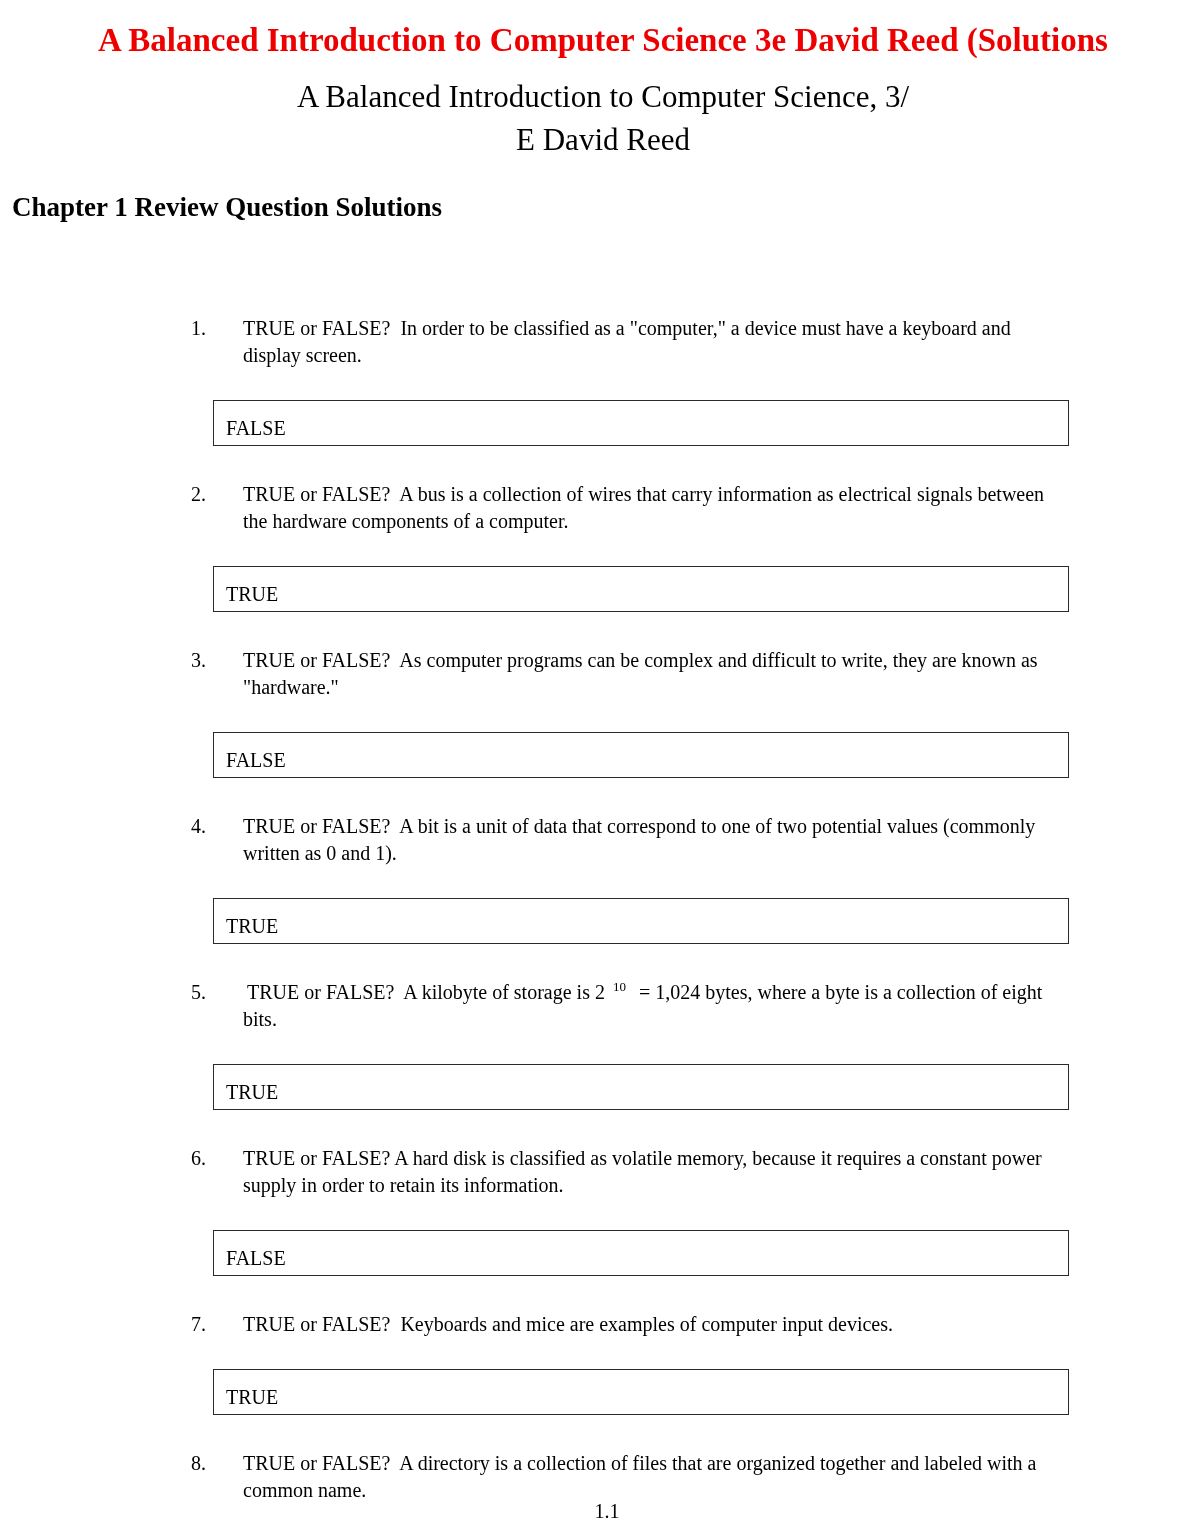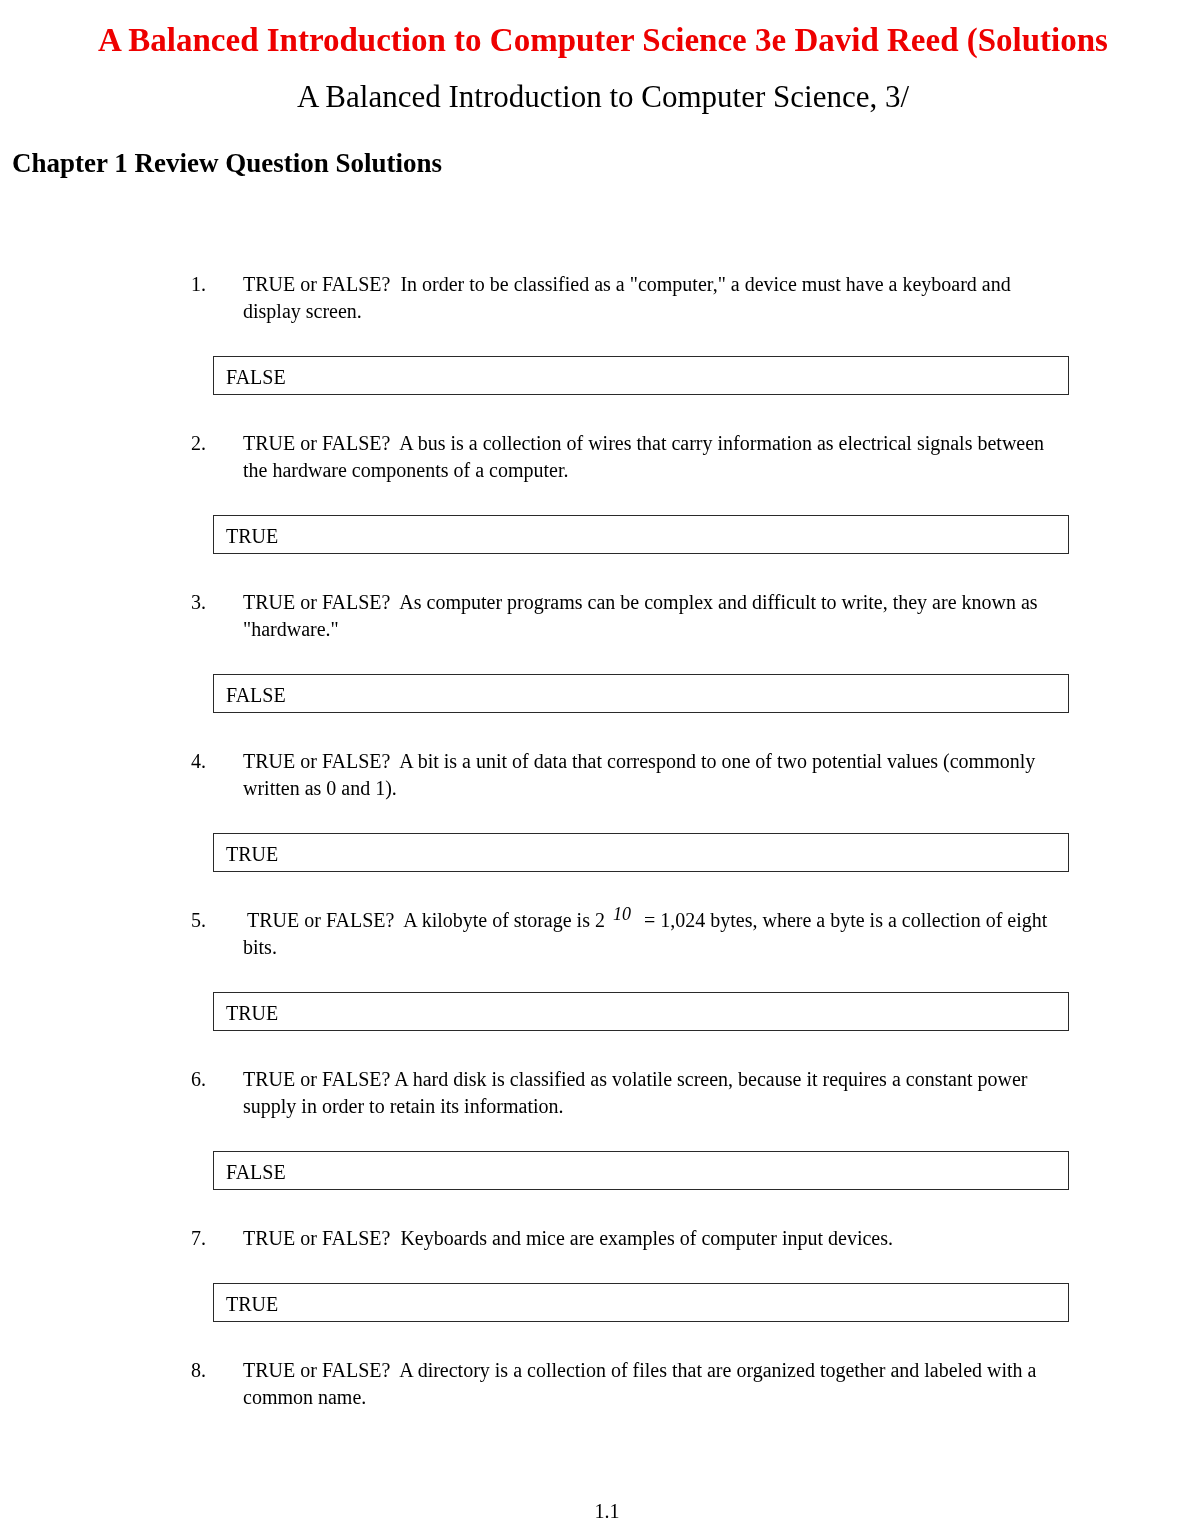--- a/index.html
+++ b/index.html
@@ -52,30 +52,29 @@
   }
   .qnum {
     width: 44px;
     flex: 0 0 44px;
   }
   .qtext {
     width: 838px;
     white-space: pre-wrap;
   }
   .qtext sup {
-    font-size: 18px;
+    font-size: 13px;
     line-height: 0;
     vertical-align: super;
-    font-style: italic;
   }
   .answer-box {
     margin-left: 30px;
     width: 856px;
     border: 1.5px solid #2a2a2a;
-    padding: 7px 8px 4px 8px;
+    padding: 14px 8px 4px 8px;
     font-size: 20px;
     line-height: 26px;
     margin-bottom: 31px;
     background: #ffffff;
   }
   .footer {
     position: absolute;
     top: 1488px;
     left: 0;
     width: 1190px;
@@ -87,20 +86,21 @@
 <body>
 
 <div class="page">
 
   <div class="red-title" style="color: rgb(238, 0, 0);">
     <div>A Balanced Introduction to Computer Science 3e David Reed (Solutions</div>
   </div>
 
   <div class="main-title">
     <div>A Balanced Introduction to Computer Science, 3/</div>
+    <div>E David Reed</div>
   </div>
 
   <div class="chapter-heading">Chapter 1 Review Question Solutions</div>
 
   <div class="questions">
 
     <div class="question">
       <span class="qnum">1.</span>
       <span class="qtext">TRUE or FALSE?  In order to be classified as a "computer," a device must have a keyboard and display screen.</span>
     </div>
@@ -135,21 +135,21 @@
     <div class="question">
       <span class="qnum">5.</span>
       <span class="qtext"><span>TRUE or FALSE?  A kilobyte of storage is 2</span><sup>10</sup><span> = 1,024 bytes, where a byte is a collection of eight bits.</span></span>
     </div>
     <div class="answer-box">
       <span>TRUE</span>
     </div>
 
     <div class="question">
       <span class="qnum">6.</span>
-      <span class="qtext">TRUE or FALSE? A hard disk is classified as volatile screen, because it requires a constant power supply in order to retain its information.</span>
+      <span class="qtext">TRUE or FALSE? A hard disk is classified as volatile memory, because it requires a constant power supply in order to retain its information.</span>
     </div>
     <div class="answer-box">
       <span>FALSE</span>
     </div>
 
     <div class="question">
       <span class="qnum">7.</span>
       <span class="qtext">TRUE or FALSE?  Keyboards and mice are examples of computer input devices.</span>
     </div>
     <div class="answer-box">

